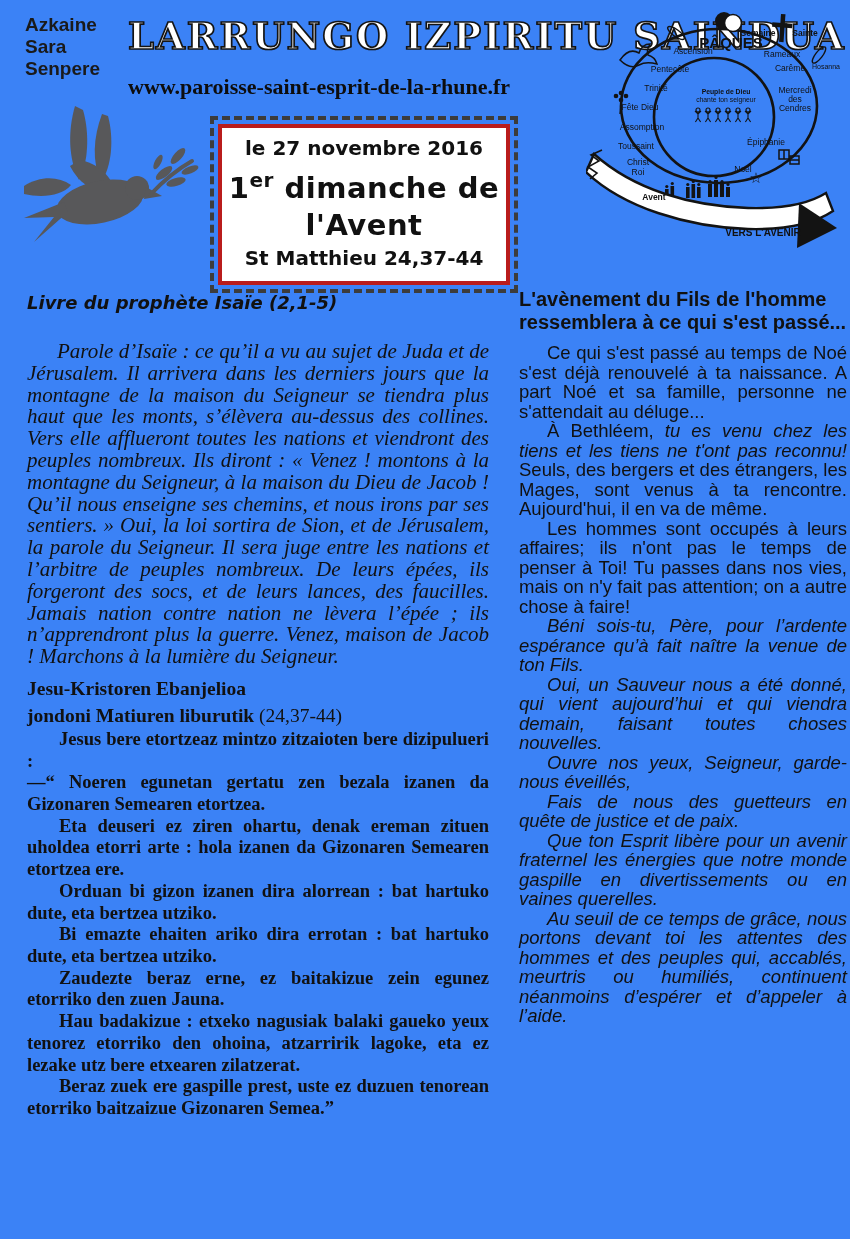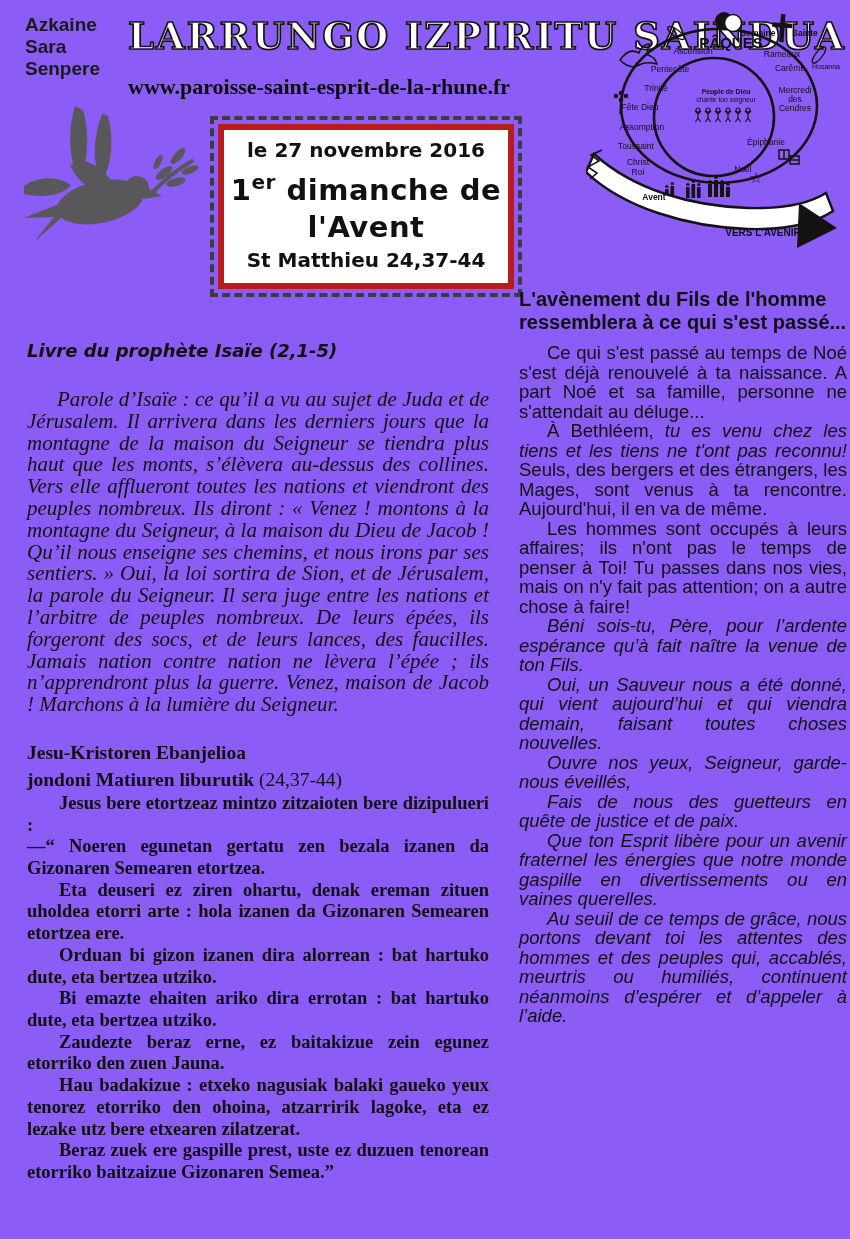--- a/index.html
+++ b/index.html
@@ -1,52 +1,52 @@
 <!DOCTYPE html>
 <html><head>
 <meta charset="utf-8">
 <style>
   html,body{margin:0;padding:0;background:#e8e8e8;}
-  #page{position:relative;width:850px;height:1239px;background:#8b5cf6;color:#111;
+  #page{position:relative;width:850px;height:1239px;background:#3b82f6;color:#111;
         font-family:"Liberation Sans",sans-serif;overflow:hidden;margin:0 auto;}
 
   
   .towns{position:absolute;left:25px;top:14px;font:bold 19px/22px "Liberation Sans",sans-serif;color:#1a1a1a;}
   .main-title{position:absolute;left:128px;top:14px;width:484px;text-align:center;
       font-family:"DejaVu Serif",serif;font-weight:bold;font-size:37px;letter-spacing:2px;
       color:#fff;-webkit-text-stroke:1.7px #141414;text-shadow:0 0 1px #141414;white-space:nowrap;}
   .site-url{position:absolute;left:128px;top:74px;width:484px;
       font-family:"Liberation Serif",serif;font-weight:bold;font-size:22px;color:#0d0d0d;}
 
   
   .dove{position:absolute;left:12px;top:100px;}
 
   
   .banner{position:absolute;left:218px;top:124px;width:272px;background:#fff;
-      border:6px solid #b91c1c;outline:4px dashed #3c3c3c;outline-offset:4px;
+      border:4px solid #b91c1c;outline:4px dashed #3c3c3c;outline-offset:4px;
       padding:7px 6px 9px 6px;text-align:center;font-family:"DejaVu Sans",sans-serif;}
   .banner-date{font-weight:bold;font-size:20px;line-height:27px;}
   .banner-main{font-weight:bold;font-size:29px;line-height:37px;letter-spacing:0.5px;}
   .banner-main sup{font-size:20px;}
   .banner-ref{font-weight:bold;font-size:20px;line-height:28px;text-align:center;}
 
   
   .diagram{position:absolute;left:586px;top:0px;}
   .diagram text{font-family:"Liberation Sans",sans-serif;fill:#111;}
 
   
   .col-left{position:absolute;left:27px;top:292px;width:462px;}
   .col-right{position:absolute;left:519px;top:288px;width:328px;}
 
   .isaiah-heading{font-family:"DejaVu Sans",sans-serif;font-weight:bold;font-style:italic;
-      font-size:18px;line-height:22px;margin-top:48px;}
+      font-size:18px;line-height:22px;}
   .isaiah-body{margin-top:27px;font-family:"Liberation Serif",serif;font-style:italic;
       font-size:21px;line-height:21.8px;text-align:justify;text-indent:30px;}
 
-  .gospel-heading{margin-top:23px;font-family:"Liberation Serif",serif;font-weight:bold;
+  .gospel-heading{margin-top:7px;font-family:"Liberation Serif",serif;font-weight:bold;
       font-size:19.5px;line-height:27px;}
   .gospel-heading .ref{font-weight:normal;}
   .gospel-body{}
   .gospel-body p{margin:0;font-family:"Liberation Serif",serif;font-weight:bold;
       font-size:18.5px;line-height:21.7px;text-align:justify;text-indent:32px;}
   .gospel-body p.no-indent{text-indent:0;}
 
   .reflect-heading{font-family:"Liberation Sans",sans-serif;font-weight:bold;
       font-size:20px;line-height:22.5px;}
   .reflect-body{margin-top:10px;}

